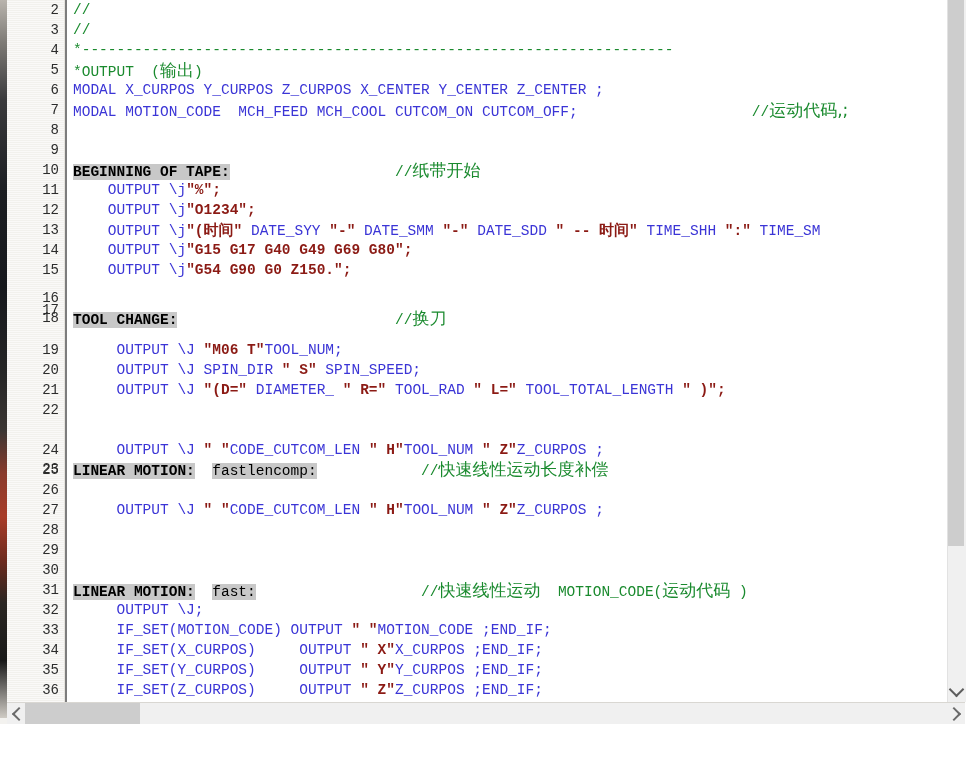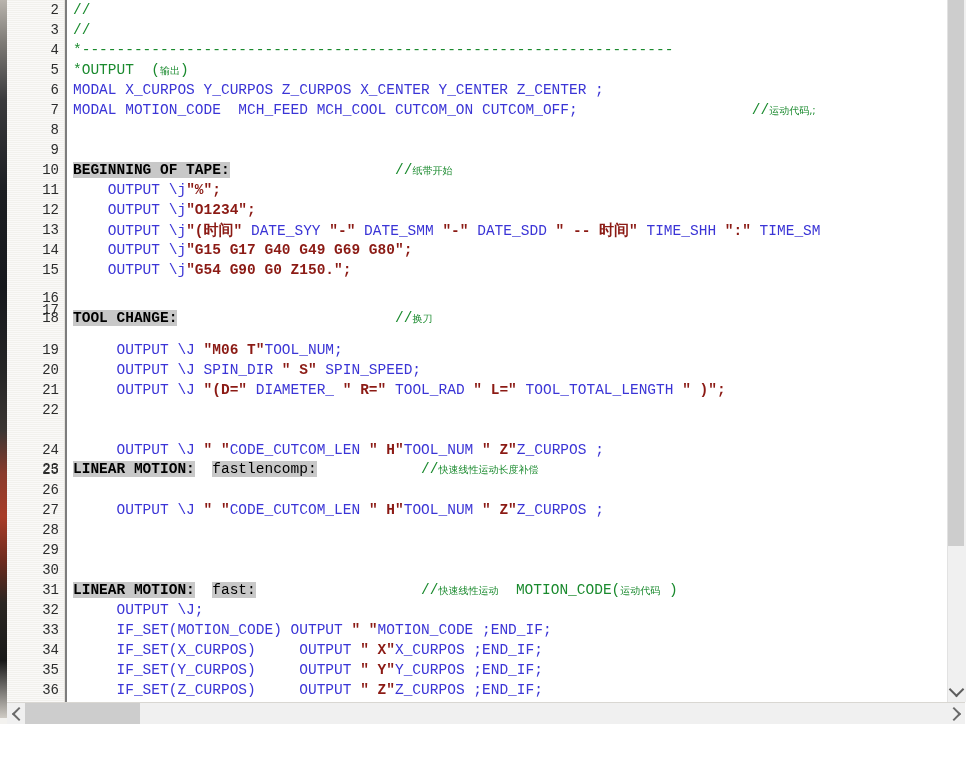--- a/index.html
+++ b/index.html
@@ -29,21 +29,21 @@
 
   .lines{position:absolute;left:0;top:0;width:948px;height:702px;}
   .row{position:absolute;left:0;height:20px;line-height:20px;width:948px;white-space:pre;}
   .lnum{position:absolute;left:0;width:52px;text-align:right;color:#2c2c2c;
     font-family:"Liberation Mono","DejaVu Sans Mono",monospace;font-size:14px;letter-spacing:0px;}
   .code{position:absolute;left:66px;font-size:14.5px;white-space:pre;font-family:"Liberation Mono","DejaVu Sans Mono",monospace;}
 
   .kw{color:#3b35d6;}
   .str{color:#8b1a14;font-weight:bold;}
   .cmt{color:#1a8a2e;}
-  .cmt-cn{color:#1a8a2e;font-family:"DejaVu Sans","Liberation Sans",sans-serif;font-size:10px;}
+  .cmt-cn{color:#1a8a2e;font-family:"DejaVu Sans","Liberation Sans",sans-serif;font-size:17px;}
   .plain{color:#111111;}
   .lbl{background:#c8c8c8;color:#000000;font-weight:bold;}
   .lbl2{background:#c8c8c8;color:#000000;}
   .strcn{color:#8b1a14;font-weight:bold;font-family:"DejaVu Sans","Liberation Sans",sans-serif;font-size:15px;}
 
   
   .vscroll{position:absolute;left:947px;top:0;width:18px;height:702px;background:#f0f0f0;border-left:1px solid #e2e2e2;}
   .vthumb{position:absolute;left:948px;top:0;width:16px;height:546px;background:#cdcdcd;}
   .vdown{position:absolute;left:947px;top:680px;width:18px;height:22px;display:flex;align-items:center;justify-content:center;}
   .chev{width:9px;height:9px;border-right:2px solid #5d5d5d;border-bottom:2px solid #5d5d5d;transform:rotate(45deg);margin-top:-4px;}

